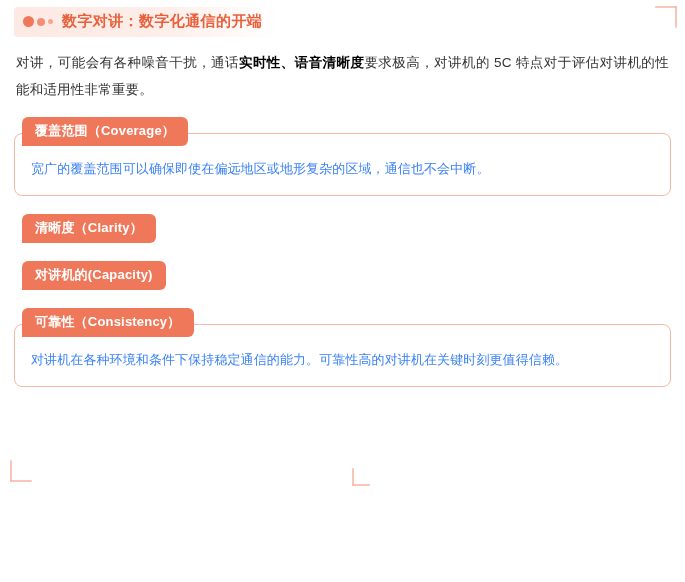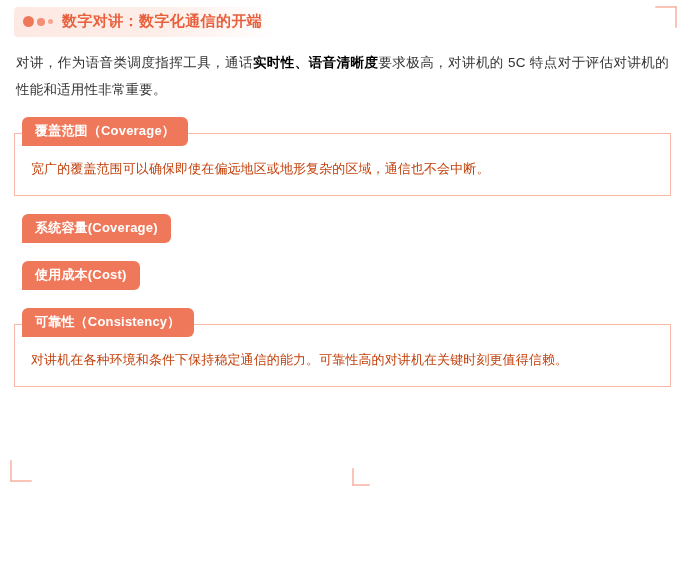--- a/index.html
+++ b/index.html
@@ -110,25 +110,25 @@
     font-size: 13px;
     font-weight: bold;
     border-radius: 6px 6px 6px 0;
     letter-spacing: .2px;
   }
   .feature-body {
     position: relative;
     margin-top: -13px;
     padding: 22px 16px 13px 16px;
     border: 1px solid #f6b9a7;
-    border-radius: 0;
+    border-radius: 8px;
     background: #ffffff;
     font-size: 13px;
     line-height: 26px;
-    color: #c2410c;
+    color: #3b82f6;
     text-align: justify;
     letter-spacing: .1px;
   }
 </style>
 </head>
 <body>
 
 <div class="page">
 
   <div class="corner corner-tr">
@@ -147,39 +147,39 @@
   <div class="heading">
     <span class="dots">
       <i></i>
         <i></i>
         <i></i>
     </span>
     <span class="heading-text">数字对讲：数字化通信的开端</span>
   </div>
 
   <p class="intro">
-    <span>对讲，作为语音类调度指挥工具，通话</span><b>实时性、语音清晰度</b><span>要求极高，对讲机的 5C 特点对于评估对讲机的性能和适用性非常重要。</span>
+    <span>对讲，可能会有各种噪音干扰，通话</span><b>实时性、语音清晰度</b><span>要求极高，对讲机的 5C 特点对于评估对讲机的性能和适用性非常重要。</span>
   </p>
 
   <div class="features">
 
     <div class="feature">
       <div class="feature-label">覆盖范围（Coverage）</div>
       <div class="feature-body">宽广的覆盖范围可以确保即使在偏远地区或地形复杂的区域，通信也不会中断。</div>
     </div>
 
     <div class="feature">
+      <div class="feature-label">清晰度（Clarity）</div>
     </div>
 
     <div class="feature">
-      <div class="feature-label">系统容量(Coverage)</div>
+      <div class="feature-label">对讲机的(Capacity)</div>
     </div>
 
     <div class="feature">
-      <div class="feature-label">使用成本(Cost)</div>
     </div>
 
     <div class="feature">
       <div class="feature-label">可靠性（Consistency）</div>
       <div class="feature-body">对讲机在各种环境和条件下保持稳定通信的能力。可靠性高的对讲机在关键时刻更值得信赖。</div>
     </div>
 
   </div>
 </div>
 

